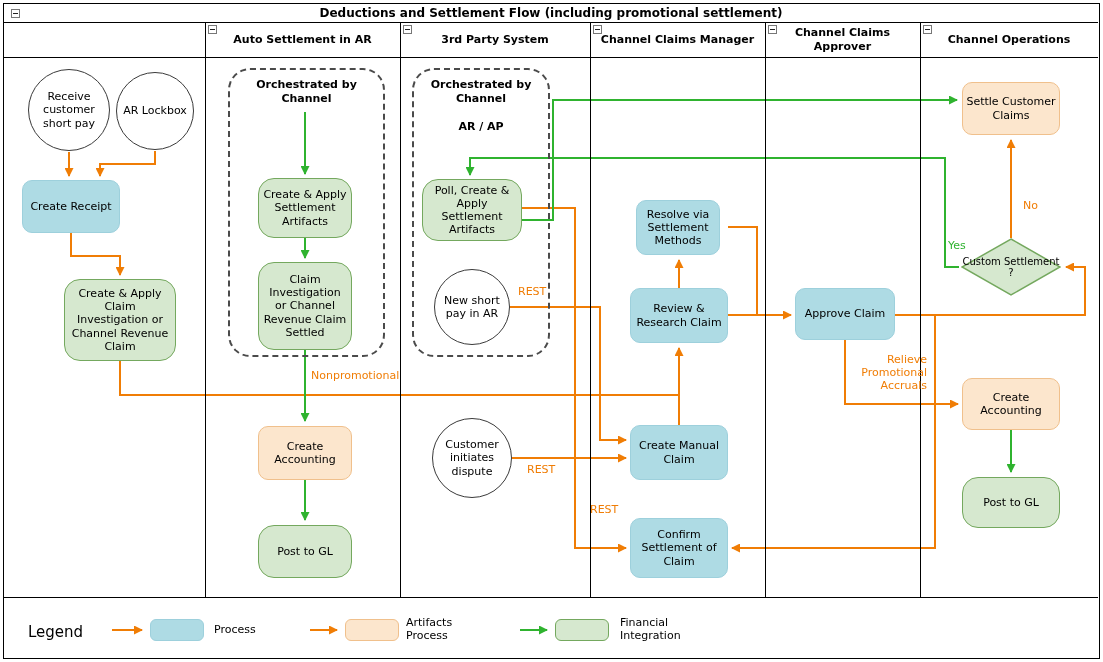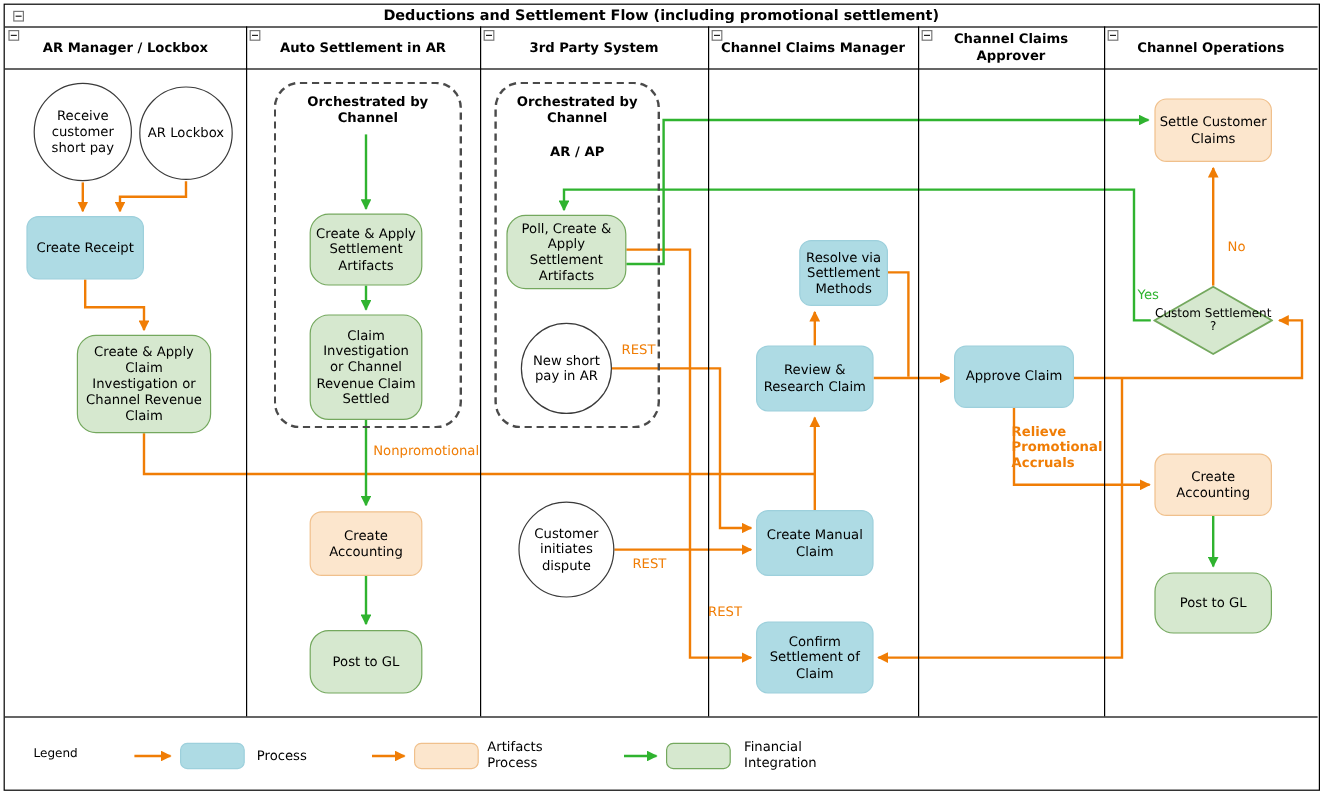--- a/index.html
+++ b/index.html
@@ -24,23 +24,23 @@
   .circle{background:#fff;border:1px solid #3a3a3a;border-radius:50%;}
   .dashed-group{position:absolute;border:2px dashed #4a4a4a;border-radius:22px;background:transparent;box-sizing:border-box;}
   .group-label{position:absolute;top:8px;left:0;width:100%;text-align:center;font-weight:bold;font-size:11px;line-height:1.25;}
   .group-label.sub{top:50px;font-weight:bold;}
   .gl-inner{display:inline-block;width:120px;}
   .diamond-wrap{position:absolute;}
   .diamond-label{position:absolute;left:0;top:0;width:100%;height:100%;display:flex;align-items:center;
                  justify-content:center;text-align:center;font-size:10px;line-height:1.15;}
   .elabel{position:absolute;font-size:11px;color:#f07d05;white-space:nowrap;}
   .elabel.green{color:#2fb32f;}
-  .elabel.wrap{white-space:normal;text-align:left;font-weight:bold;}
+  .elabel.wrap{white-space:normal;text-align:right;}
   .edges{position:absolute;left:0;top:0;pointer-events:none;}
-  .leg-title{position:absolute;font-size:10px;}
+  .leg-title{position:absolute;font-size:15px;}
   .leg-box{position:absolute;width:54px;height:22px;border-radius:6px;box-sizing:border-box;}
   .leg-box.blue{background:#aedbe4;border:1px solid #9dd0dc;}
   .leg-box.peach{background:#fce6cd;border:1px solid #f0c08c;}
   .leg-box.green{background:#d6e8cf;border:1px solid #74a85e;}
   .leg-label{position:absolute;font-size:11px;line-height:1.2;}
 </style>
 </head>
 <body>
 
 <div class="stage">
@@ -95,26 +95,20 @@
   <div class="hline" style="top:22px"></div>
   <div class="hline" style="top:57px"></div>
   <div class="hline" style="top:597px"></div>
 
   <div class="vline" style="left:205px"></div>
   <div class="vline" style="left:400px"></div>
   <div class="vline" style="left:590px"></div>
   <div class="vline" style="left:765px"></div>
   <div class="vline" style="left:920px"></div>
 
-  <div class="lane-header" style="left:4px;width:201px">
-    <span class="collapse">
-        <i></i>
-      </span>
-    <span>AR Manager / Lockbox</span>
-  </div>
   <div class="lane-header" style="left:205px;width:195px">
     <span class="collapse">
         <i></i>
       </span>
     <span>Auto Settlement in AR</span>
   </div>
   <div class="lane-header" style="left:400px;width:190px">
     <span class="collapse">
         <i></i>
       </span>
@@ -176,21 +170,21 @@
   <div class="node integration" style="left:422px;top:179px;width:100px;height:62px">
     <span>Poll, Create &amp; Apply Settlement Artifacts</span>
   </div>
   <div class="node circle" style="left:434px;top:269px;width:76px;height:76px">
     <span>New short pay in AR</span>
   </div>
   <div class="node circle" style="left:432px;top:418px;width:80px;height:80px">
     <span>Customer initiates dispute</span>
   </div>
 
-  <div class="node process" style="left:666px;top:200px;width:74px;height:55px">
+  <div class="node process" style="left:636px;top:200px;width:84px;height:55px">
     <span>Resolve via Settlement Methods</span>
   </div>
   <div class="node process" style="left:630px;top:288px;width:98px;height:55px">
     <span>Review &amp; Research Claim</span>
   </div>
   <div class="node process" style="left:630px;top:425px;width:98px;height:55px">
     <span>Create Manual Claim</span>
   </div>
   <div class="node process" style="left:630px;top:518px;width:98px;height:60px">
     <span>Confirm Settlement of Claim</span>

